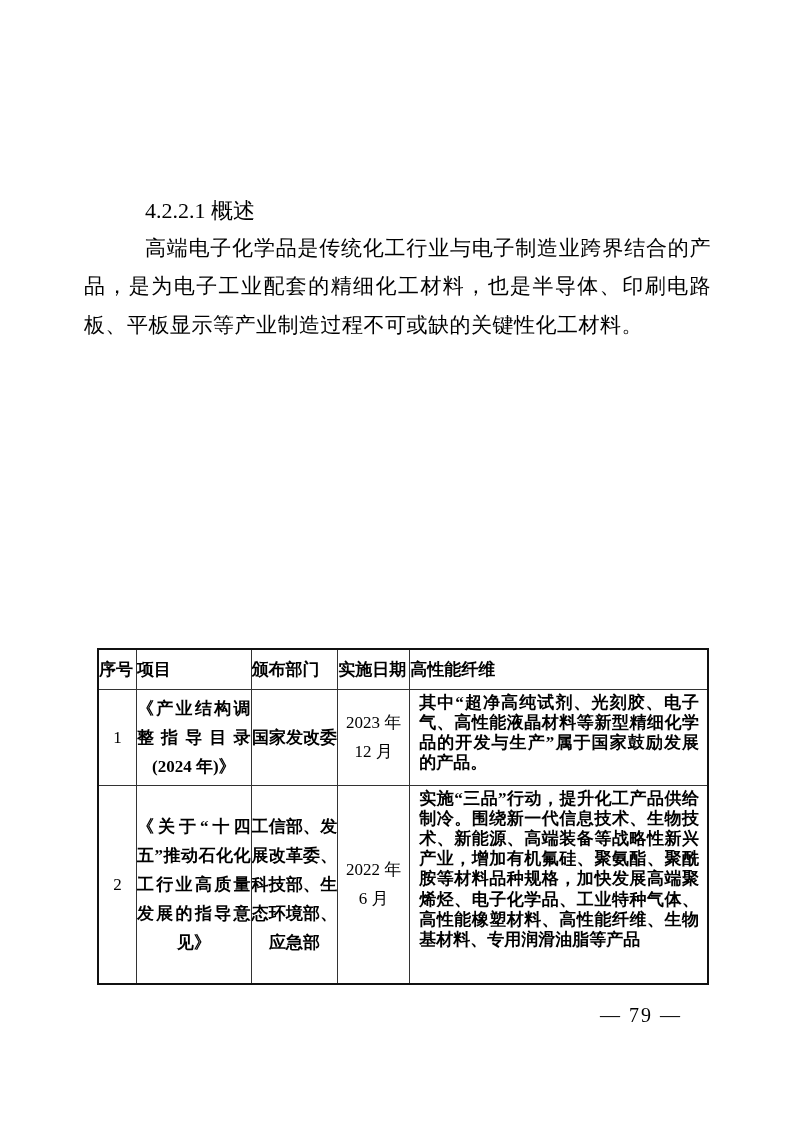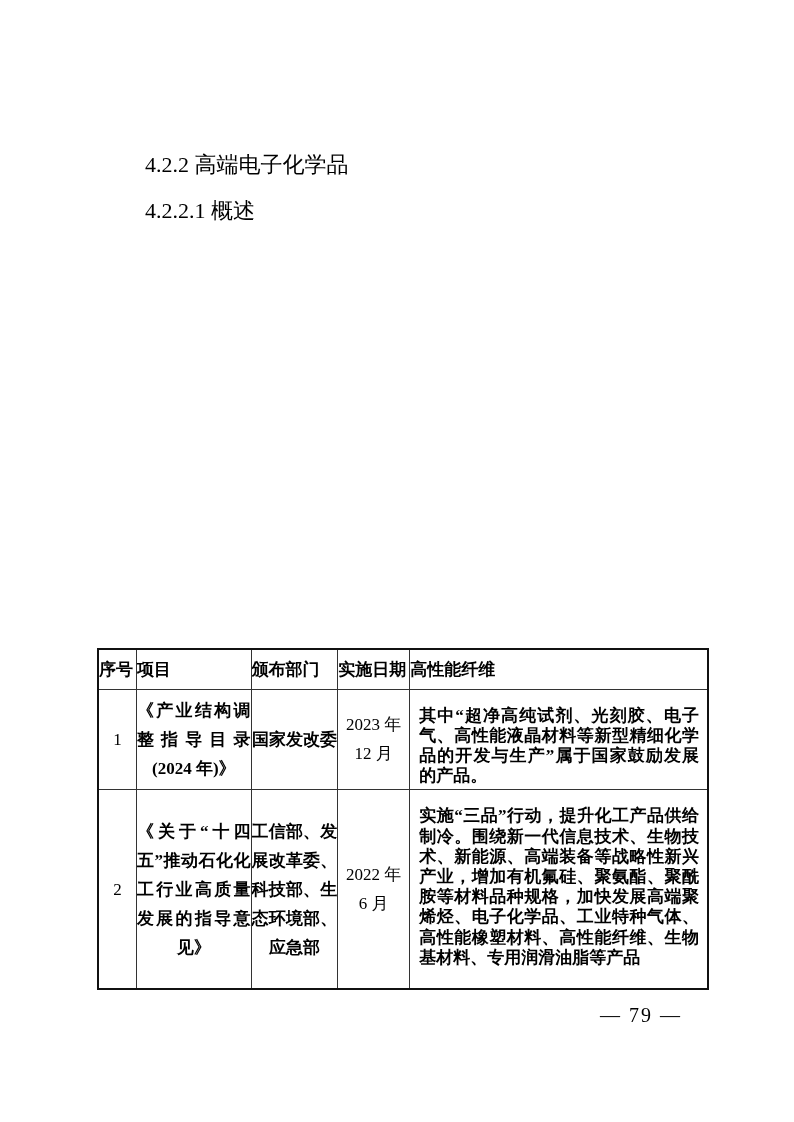--- a/index.html
+++ b/index.html
@@ -69,44 +69,44 @@
     line-height: 29px;
     padding: 4px 6px;
     font-weight: 400;
   }
   td.cell-bold { font-weight: 700; }
   td.cell-content {
     font-weight: 700;
     text-align: justify;
     text-justify: inter-character;
     line-height: 20.2px;
-    padding: 16px 8px 3px 9px;
+    padding: 3px 8px 3px 9px;
     vertical-align: top;
   }
   .row-1 { height: 95px; }
   .row-2 { height: 199px; }
   .page-number {
     position: absolute;
     top: 1004px;
     right: 112px;
     font-size: 20px;
     letter-spacing: 2px;
     white-space: nowrap;
     margin-left: 12px;
   }
 </style>
 </head>
 <body>
 
 <div class="page">
 
-  <div class="heading heading1">4.2.2 高端电子化学品</div>
 
   <div class="heading heading2">4.2.2.1 概述</div>
 
+  <div class="para para1">高端电子化学品是传统化工行业与电子制造业跨界结合的产品，是为电子工业配套的精细化工材料，也是半导体、印刷电路板、平板显示等产业制造过程不可或缺的关键性化工材料。</div>
 
 
   <table class="policy-table">
     <colgroup>
       <col style="width:6.3%">
       <col style="width:18.8%">
       <col style="width:14.2%">
       <col style="width:11.8%">
       <col style="width:48.9%">
     </colgroup>

